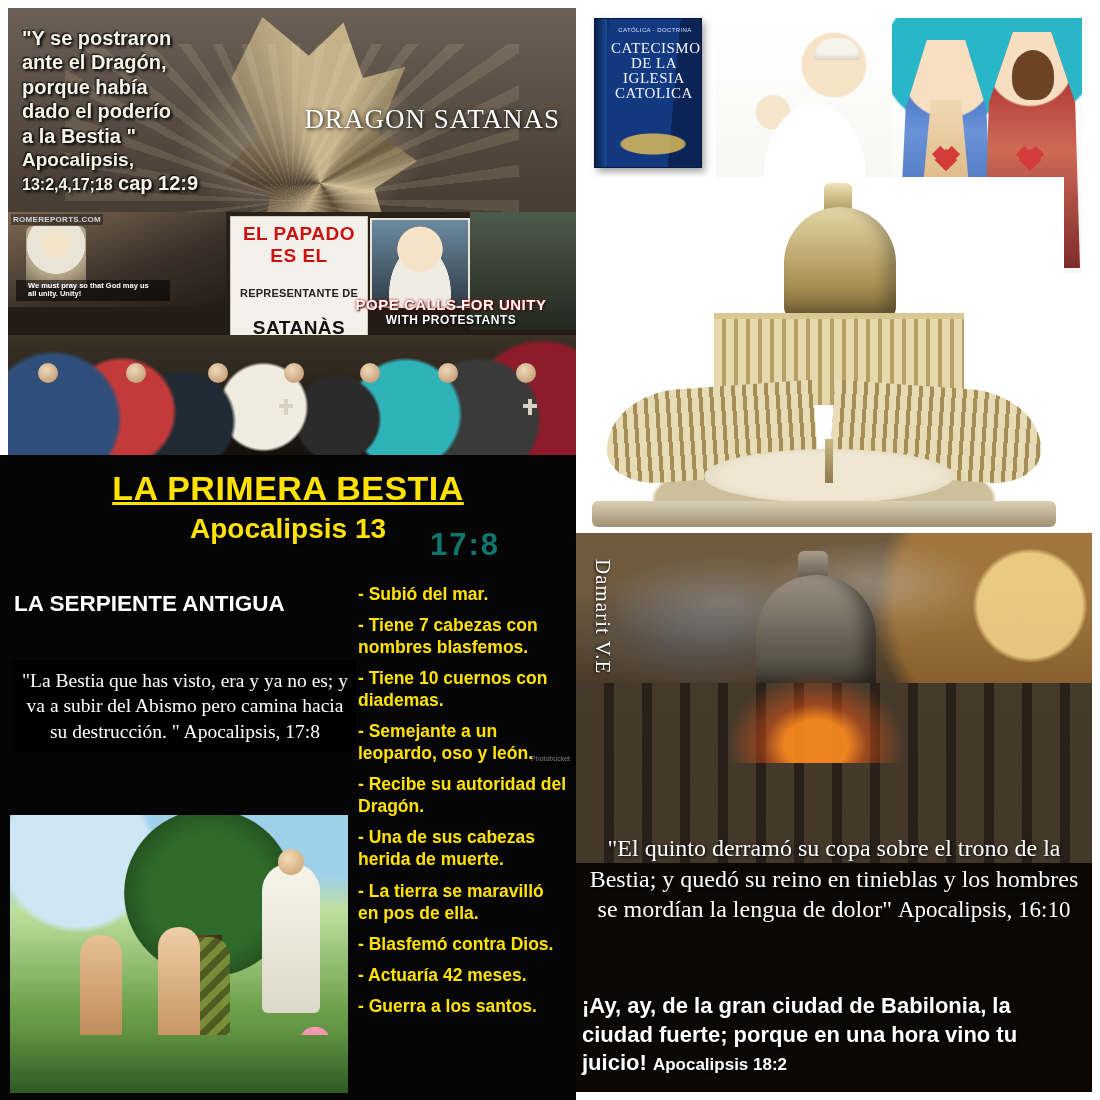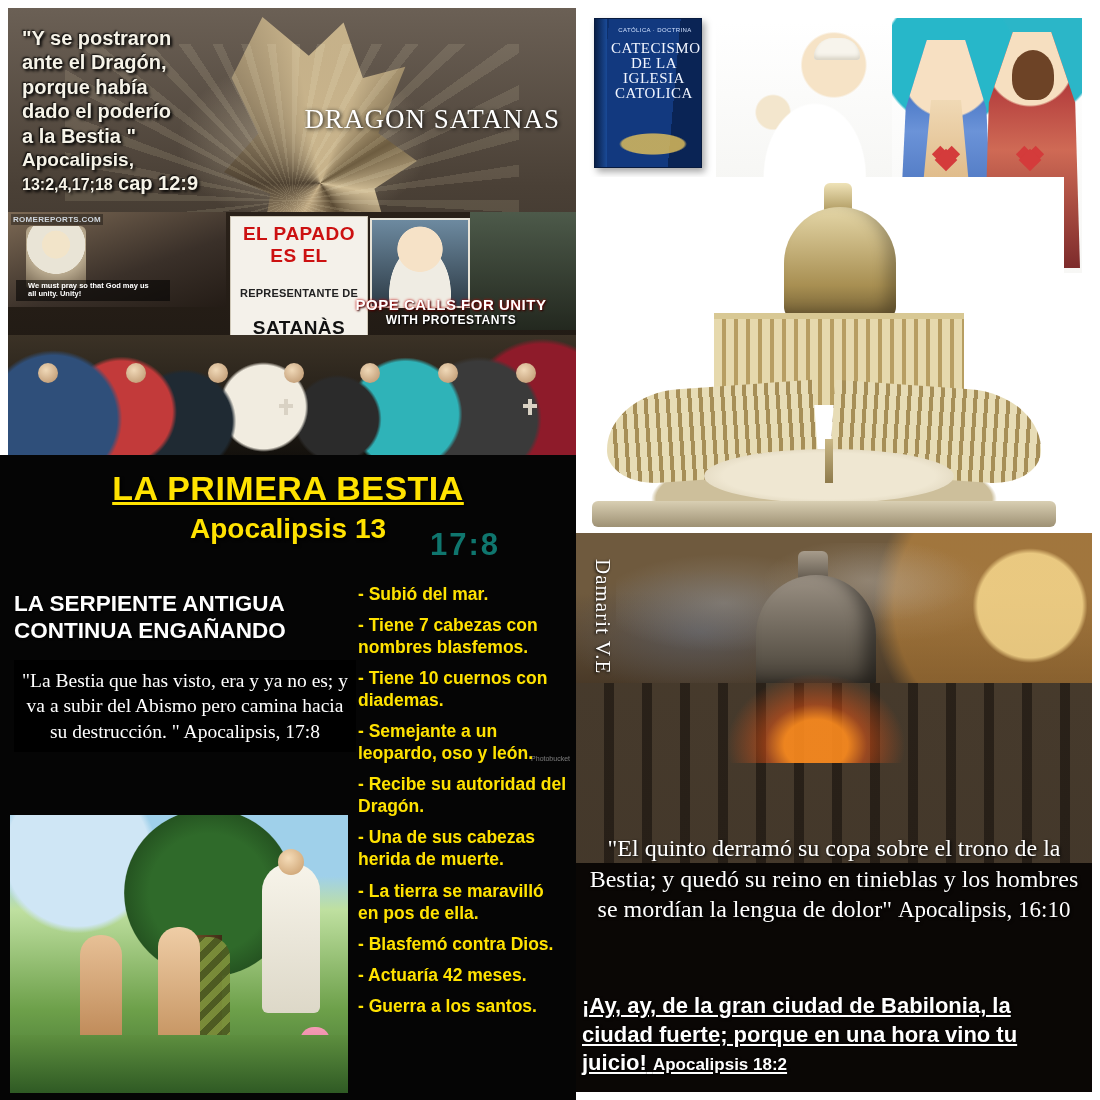--- a/index.html
+++ b/index.html
@@ -421,21 +421,20 @@
     position:absolute; left: 10px; top: 300px; width: 496px;
     color:#ffffff; font-family:"Liberation Serif", serif;
     font-size: 24px; line-height: 1.28; text-align:center;
     text-shadow: 1px 1px 3px #000;
   }
   #babilonia-quote .ref { font-size: 23px; }
   #babilonia-cry {
     position:absolute; left: 6px; bottom: 14px; width: 500px;
     color:#ffffff; font-weight:bold; font-size: 22px; line-height:1.3;
     text-shadow: 1px 1px 3px #000;
-    text-decoration: underline;
   }
   #babilonia-cry .ref { font-size: 17px; font-weight:bold; }
 </style>
 </head>
 <body>
 
 <div class="panel" id="dragon-panel">
   <div id="dragon-sculpture"></div>
 
   <div class="dragon-quote">
@@ -525,21 +524,20 @@
   </div>
 </div>
 
 <div class="panel" id="bestia-panel">
   <div id="bestia-title">LA PRIMERA BESTIA</div>
   <div id="bestia-sub">Apocalipsis 13</div>
   <div id="bestia-verse-num">17:8</div>
 
   <div id="serpiente-heading">
     <div>LA SERPIENTE ANTIGUA</div>
-    <div>CONTINUA ENGAÑANDO</div>
   </div>
 
   <div id="bestia-quote">"La Bestia que has visto, era y ya no es; y va a subir del Abismo pero camina hacia su destrucción. " Apocalipsis, 17:8</div>
 
   <div id="eden-photo">
     <div class="tree"></div>
     <div class="trunk"></div>
     <div class="serpent"></div>
     <div class="pope-figure"></div>
     <div class="adam"></div>

